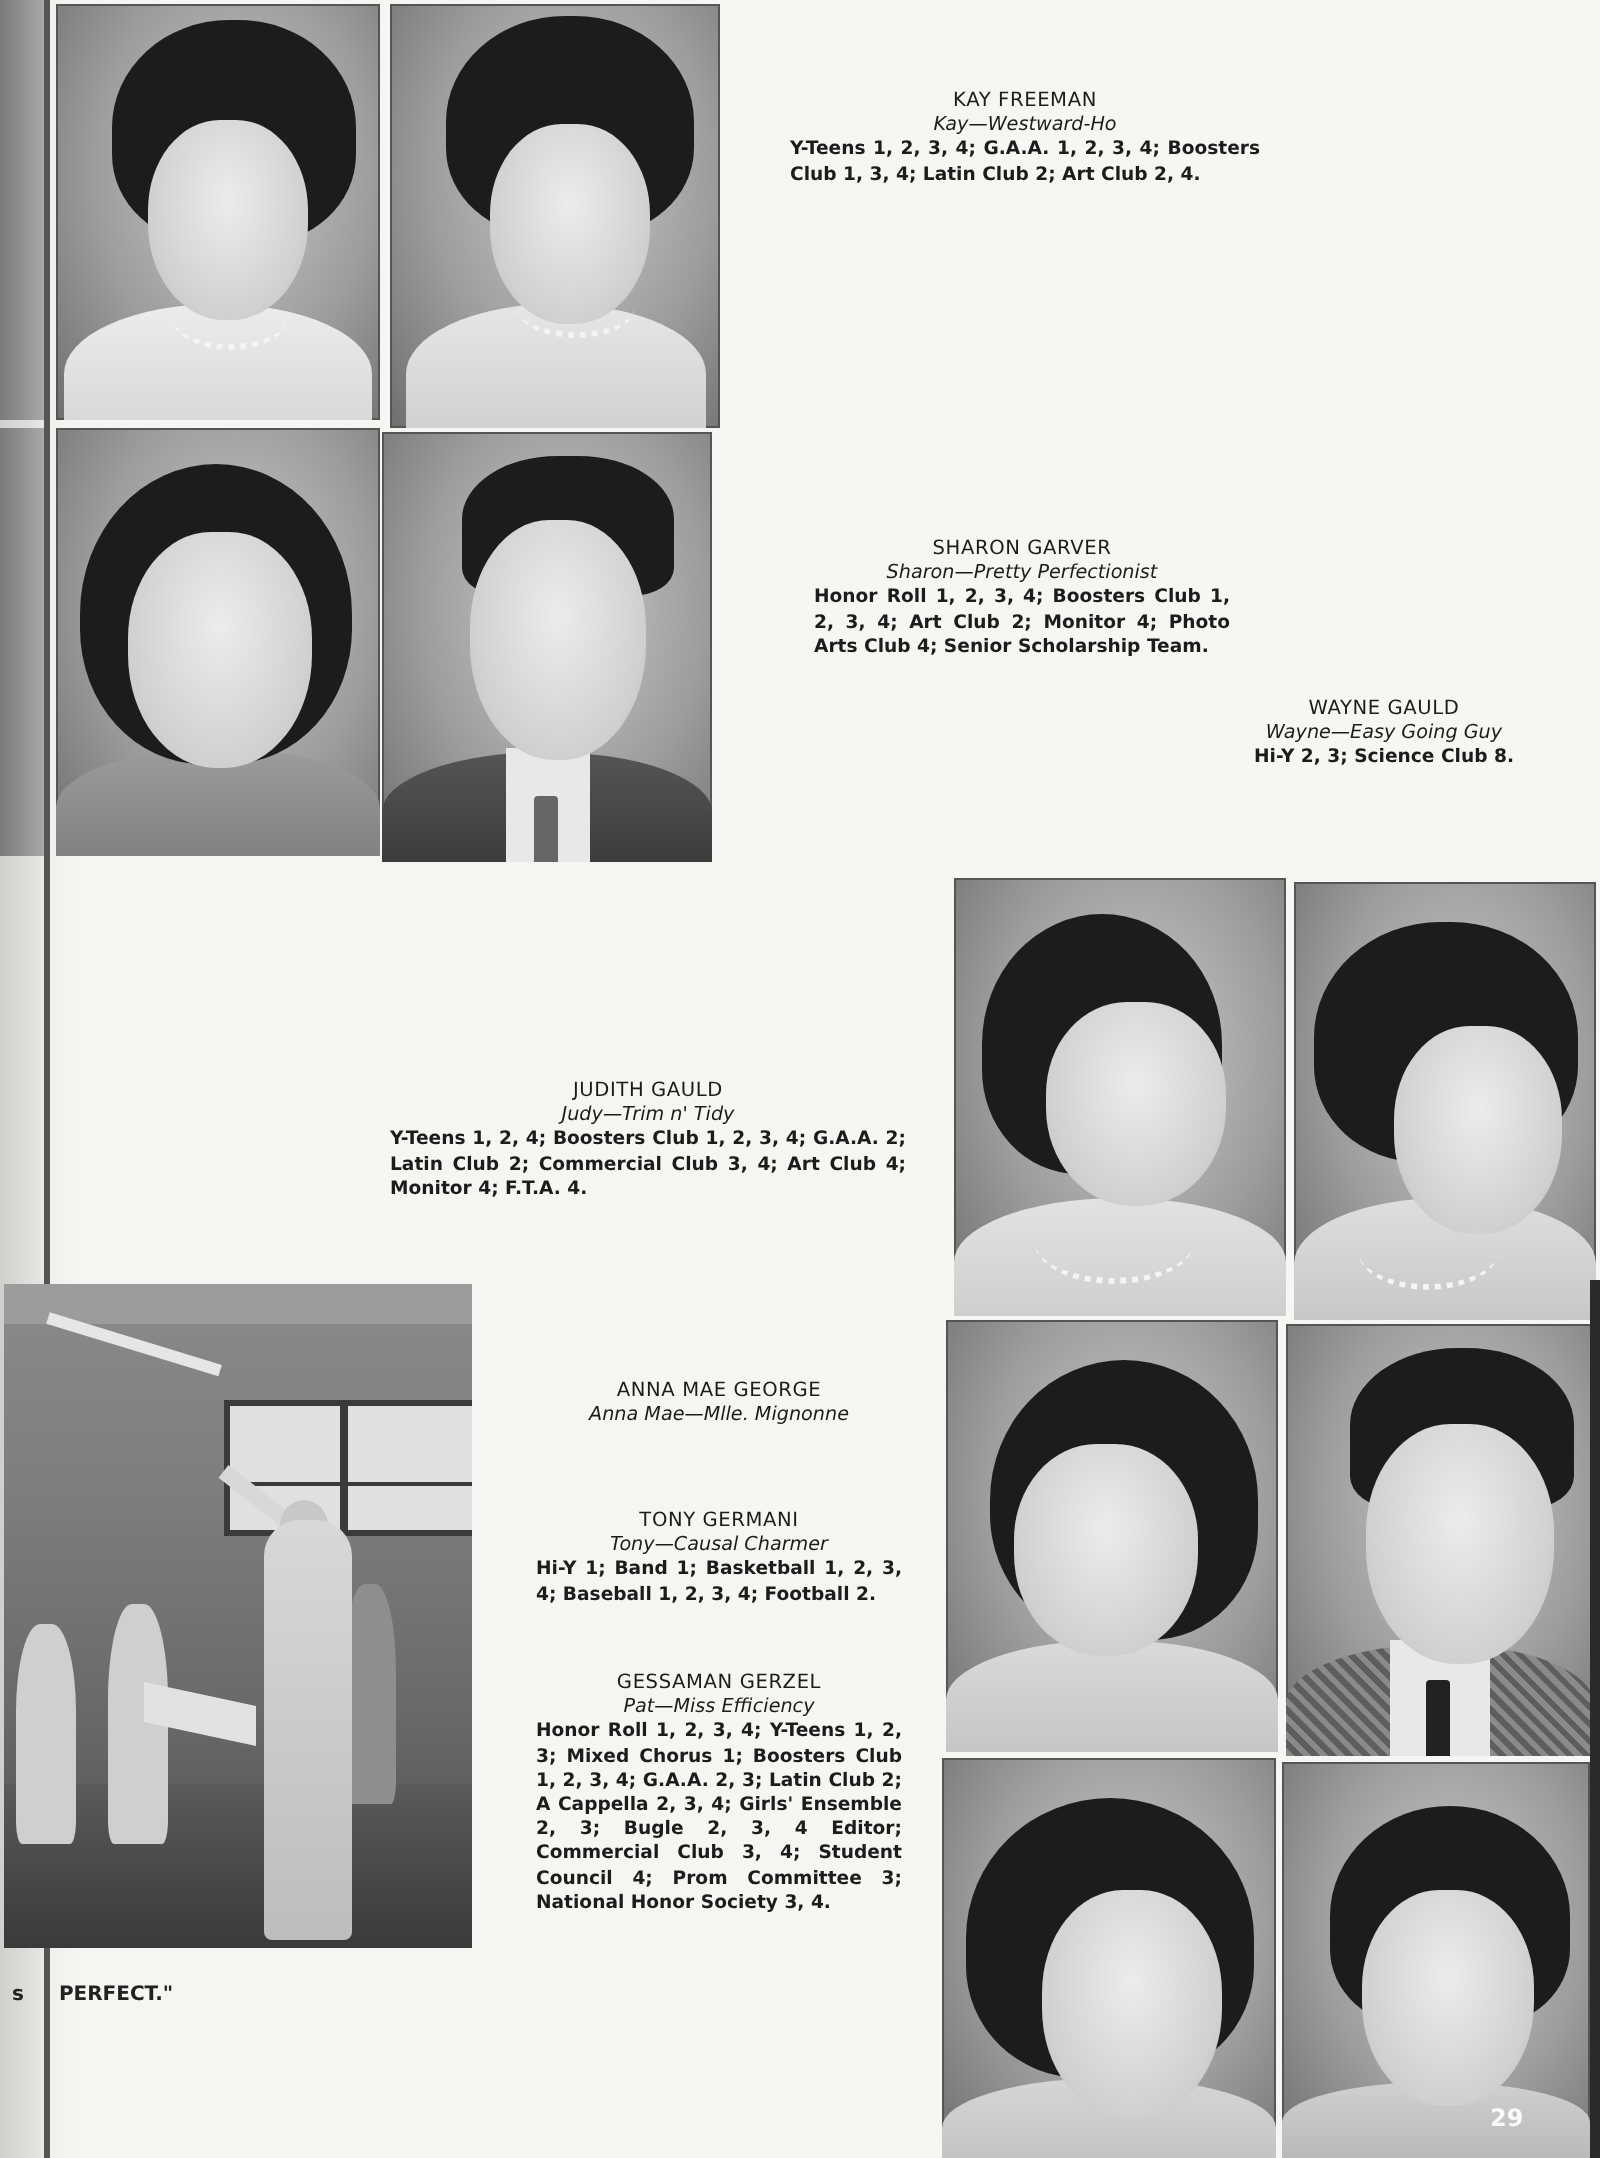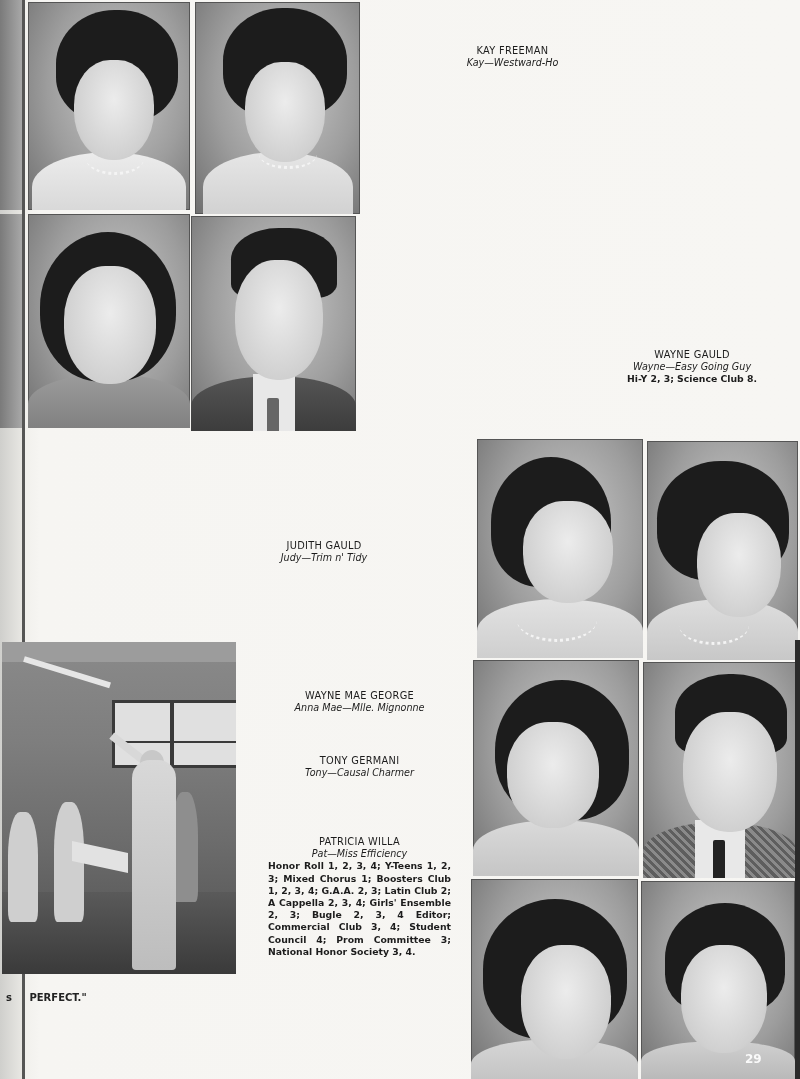--- a/index.html
+++ b/index.html
@@ -92,42 +92,50 @@
     <div class="body dark" style="left:0;top:160px;width:165px;height:60px;"></div>
     <div class="shirt" style="left:62px;top:158px;width:42px;height:60px;"></div>
     <div class="tie" style="left:76px;top:182px;height:36px;background:#666;"></div>
     <div class="hair" style="left:40px;top:12px;width:106px;height:70px;border-radius:45% 45% 20% 20%;"></div>
     <div class="face" style="left:44px;top:44px;width:88px;height:120px;"></div>
   </div>
 
   <div class="bio" style="left:395px;top:45px;width:235px;">
     <div class="name">KAY FREEMAN</div>
     <div class="nick">Kay—Westward-Ho</div>
+    <div class="acts">Y-Teens 1, 2, 3, 4; G.A.A. 1, 2, 3, 4; Boosters Club 1, 3, 4; Latin Club 2; Art Club 2, 4.</div>
+  </div>
+  <div class="bio" style="left:407px;top:269px;width:208px;">
+    <div class="name">SHARON GARVER</div>
+    <div class="nick">Sharon—Pretty Perfectionist</div>
+    <div class="acts">Honor Roll 1, 2, 3, 4; Boosters Club 1, 2, 3, 4; Art Club 2; Monitor 4; Photo Arts Club 4; Senior Scholarship Team.</div>
   </div>
   <div class="bio" style="left:612px;top:349px;width:160px;">
     <div class="name">WAYNE GAULD</div>
     <div class="nick">Wayne—Easy Going Guy</div>
     <div class="acts" style="text-align:center;">Hi-Y 2, 3; Science Club 8.</div>
   </div>
 
   <div class="bio" style="left:195px;top:540px;width:258px;">
     <div class="name">JUDITH GAULD</div>
     <div class="nick">Judy—Trim n' Tidy</div>
+    <div class="acts">Y-Teens 1, 2, 4; Boosters Club 1, 2, 3, 4; G.A.A. 2; Latin Club 2; Commercial Club 3, 4; Art Club 4; Monitor 4; F.T.A. 4.</div>
   </div>
 
   <div class="bio" style="left:268px;top:690px;width:183px;">
-    <div class="name">WAYNE MAE GEORGE</div>
+    <div class="name">ANNA MAE GEORGE</div>
     <div class="nick">Anna Mae—Mlle. Mignonne</div>
   </div>
   <div class="bio" style="left:268px;top:755px;width:183px;">
     <div class="name">TONY GERMANI</div>
     <div class="nick">Tony—Causal Charmer</div>
+    <div class="acts">Hi-Y 1; Band 1; Basketball 1, 2, 3, 4; Baseball 1, 2, 3, 4; Football 2.</div>
   </div>
   <div class="bio" style="left:268px;top:836px;width:183px;">
-    <div class="name">PATRICIA WILLA</div>
+    <div class="name">GESSAMAN GERZEL</div>
     <div class="nick">Pat—Miss Efficiency</div>
     <div class="acts">Honor Roll 1, 2, 3, 4; Y-Teens 1, 2, 3; Mixed Chorus 1; Boosters Club 1, 2, 3, 4; G.A.A. 2, 3; Latin Club 2; A Cappella 2, 3, 4; Girls' Ensemble 2, 3; Bugle 2, 3, 4 Editor; Commercial Club 3, 4; Student Council 4; Prom Committee 3; National Honor Society 3, 4.</div>
   </div>
 
   <div class="photo" style="left:477px;top:439px;width:166px;height:219px;">
     <div class="body" style="left:0;top:160px;width:166px;height:64px;background:linear-gradient(180deg,#e2e2e2,#cdcdcd);"></div>
     <div class="hair" style="left:14px;top:18px;width:120px;height:130px;border-radius:50% 50% 30% 40%;"></div>
     <div class="face" style="left:46px;top:62px;width:90px;height:102px;"></div>
     <div class="pearls" style="left:40px;top:160px;width:80px;height:40px;"></div>
   </div>

